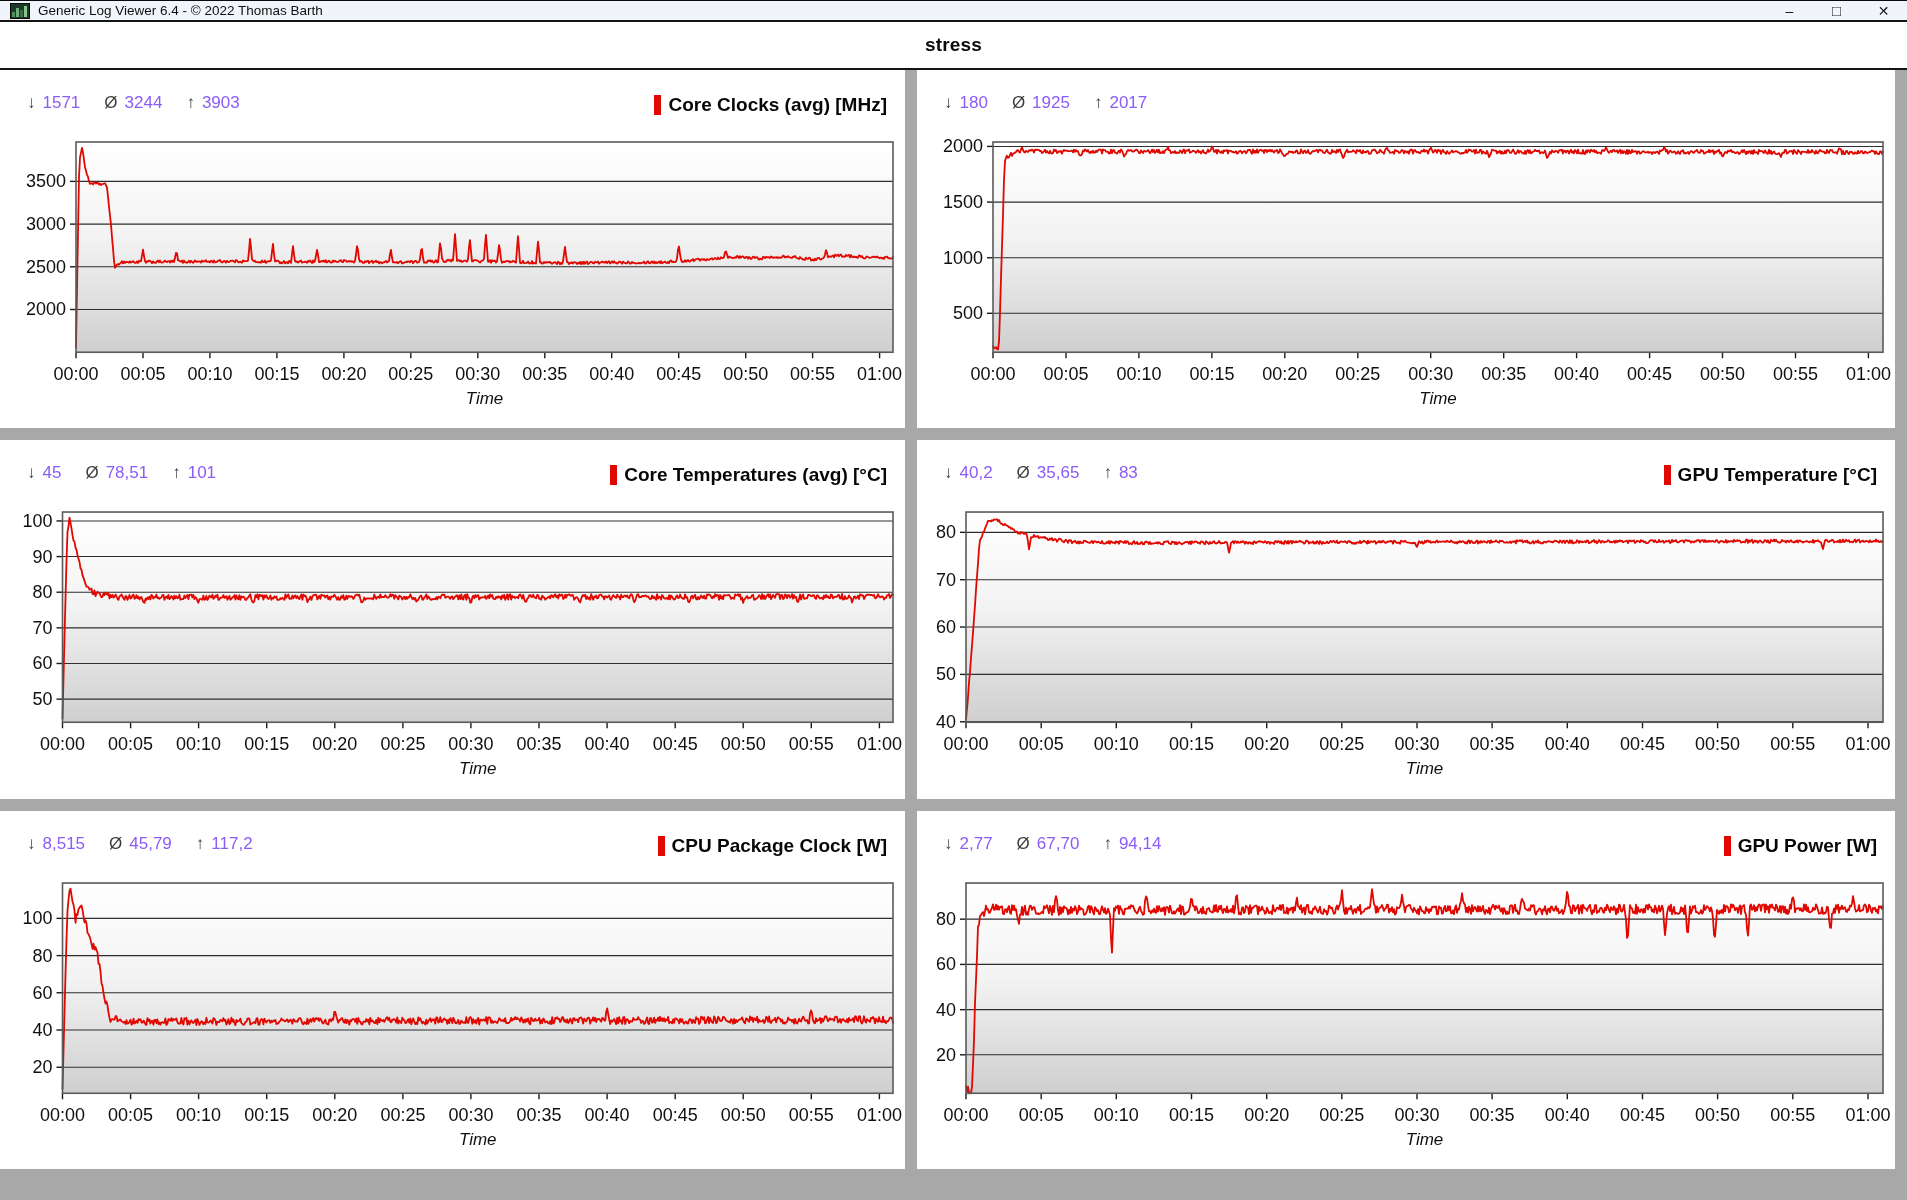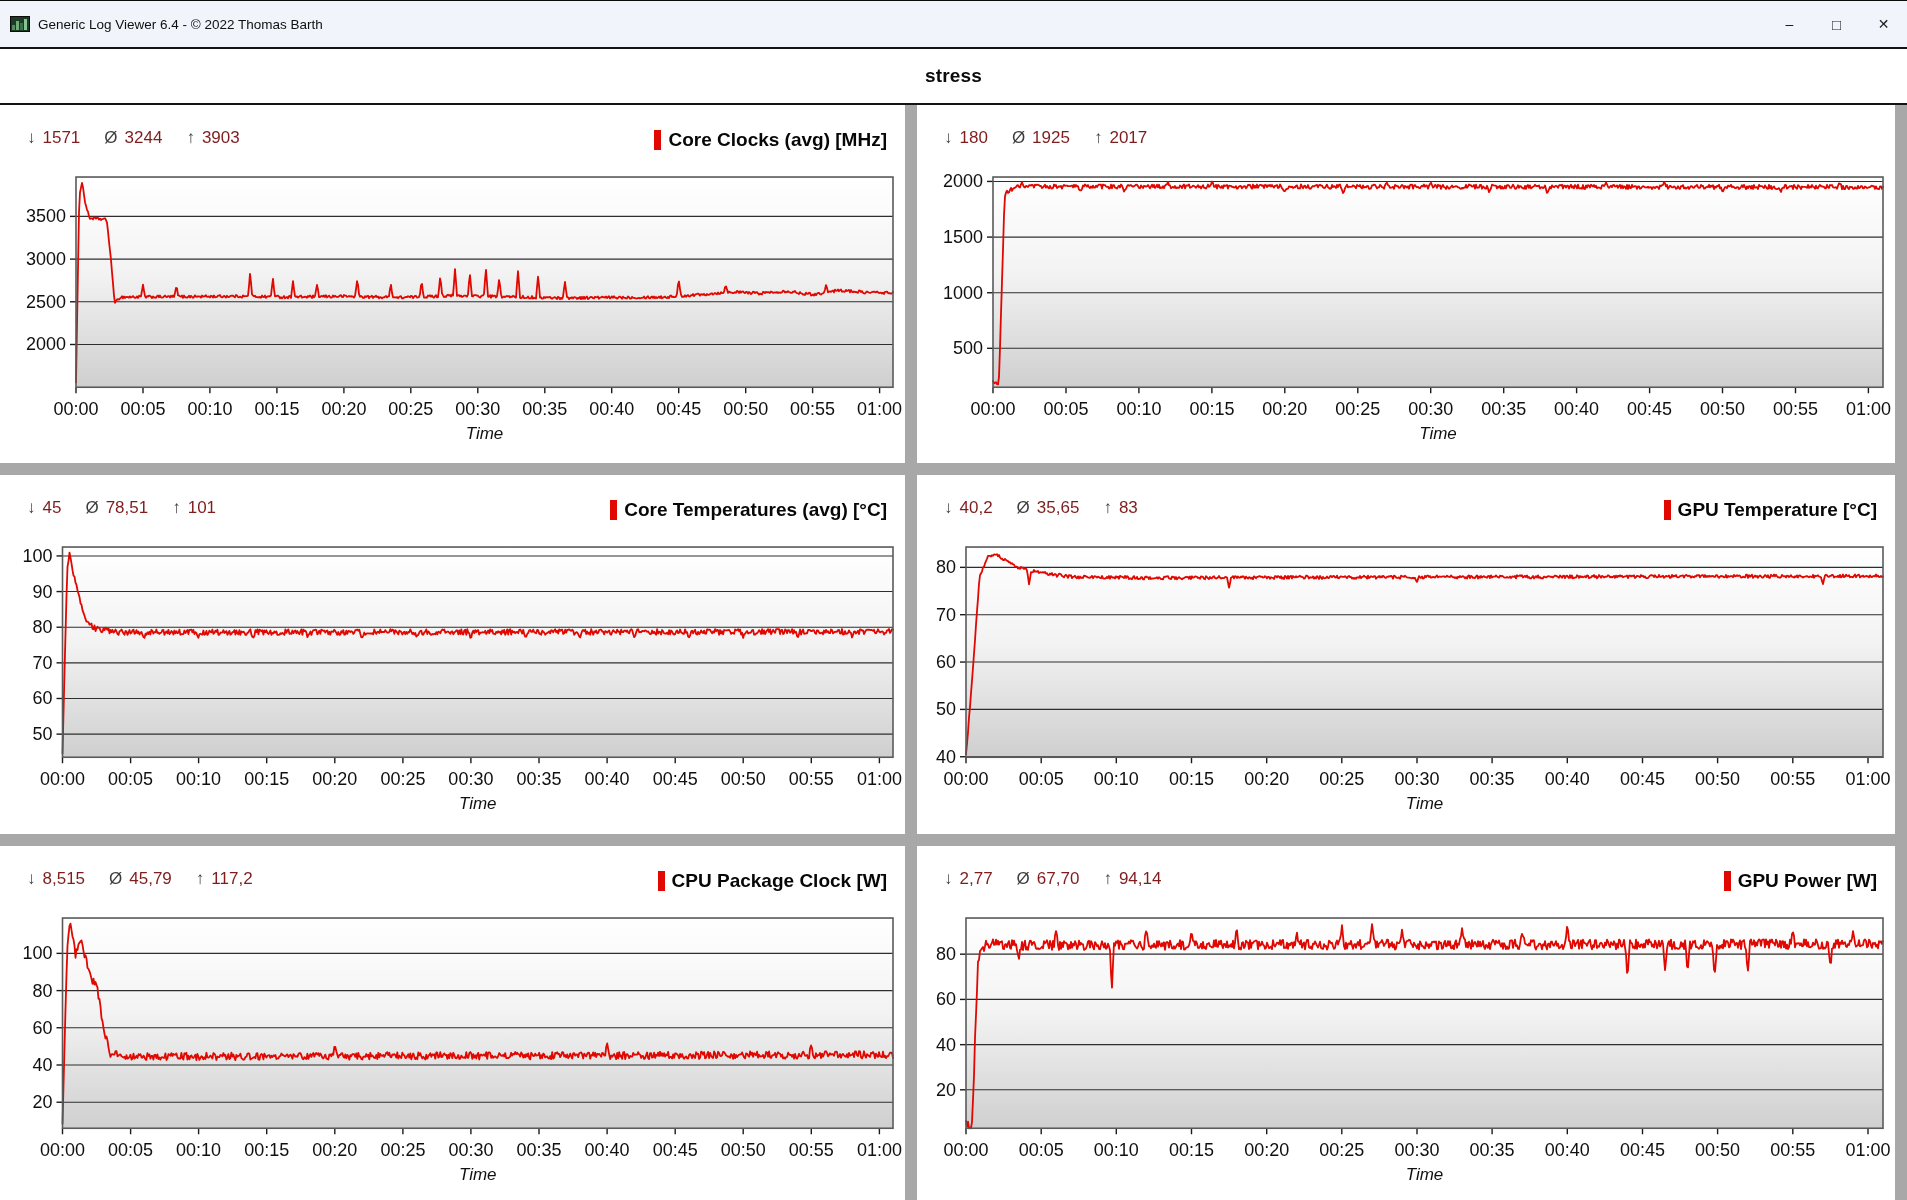--- a/index.html
+++ b/index.html
@@ -4,39 +4,39 @@
 <style>
   html,body { margin:0; padding:0; }
   body {
     width:1907px; height:1200px; overflow:hidden;
     background:#a8a8a8;
     font-family:"Liberation Sans", sans-serif;
     -webkit-font-smoothing:antialiased;
   }
   
   .titlebar {
-    height:49px; background:#f1f4fa;
+    height:22px; background:#f1f4fa;
     border-top:1px solid #0a0a0a;
     border-bottom:2px solid #141414;
     display:flex; align-items:center;
     box-sizing:border-box;
   }
   .app-icon { width:20px; height:16px; margin:0 8px 0 10px; flex:0 0 auto; }
   .title-text { font-size:13.5px; color:#101010; }
   .win-buttons { margin-left:auto; display:flex; height:100%; }
   .win-btn {
     width:47px; height:100%;
     display:flex; align-items:center; justify-content:center;
     font-size:14px; color:#1c1c1c; cursor:default; user-select:none;
   }
   .win-btn.max { font-size:15px; }
   .win-btn.close { font-size:14px; }
   
   .header {
-    height:56px; background:#ffffff;
+    height:48px; background:#ffffff;
     border-bottom:2px solid #141414;
     display:flex; align-items:center; justify-content:center;
     box-sizing:border-box;
   }
   .header-title { font-size:19px; font-weight:bold; color:#0c0c0c; letter-spacing:0.2px; }
   
   .grid {
     height:1107px; box-sizing:border-box;
     padding:0 12px 8px 0;
     display:grid;
@@ -46,21 +46,21 @@
     background:#a8a8a8;
   }
   .panel { background:#ffffff; display:flex; flex-direction:column; overflow:hidden; }
   .stats-row {
     height:46px; box-sizing:border-box;
     display:flex; align-items:flex-end;
     padding:0 18px 0 27px;
   }
   .stats { display:flex; align-items:baseline; font-size:17px; line-height:26px; }
   .stats .sym { color:#3d3d3d; margin-right:7px; }
-  .stats .val { color:#7f1d1d; margin-right:24px; }
+  .stats .val { color:#8b5cf6; margin-right:24px; }
   .ctitle {
     margin-left:auto; display:flex; align-items:center;
     font-weight:bold; font-size:19px; color:#070707; white-space:nowrap;justify-content:space-between;
   }
   .marker { width:7px; height:20px; background:#e00800; margin-right:7px; flex:0 0 auto; }
   svg.plot { flex:1 1 auto; width:100%; display:block; }
 </style>
 </head>
 <body>
 

